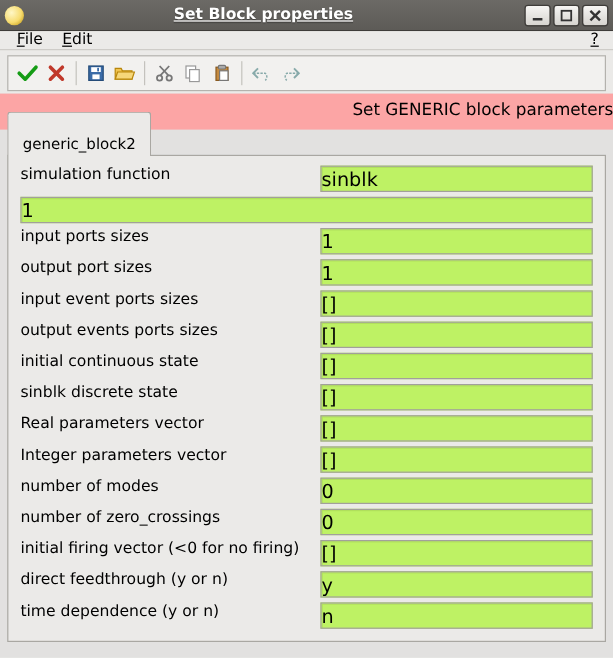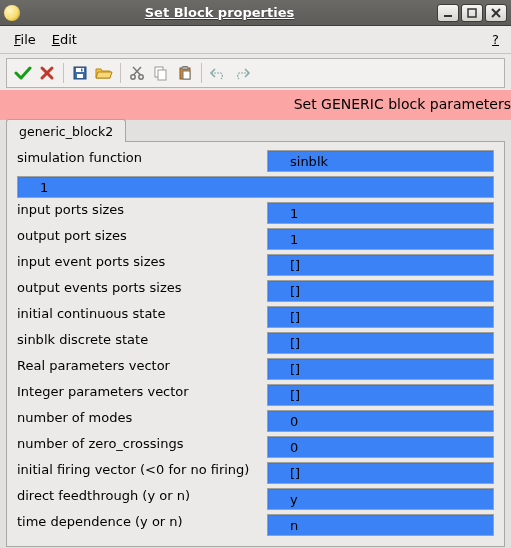--- a/index.html
+++ b/index.html
@@ -52,21 +52,21 @@
 }
 .tb-ctrl svg { width: 12px; height: 12px; }
 
 
 .menubar {
   background: #ebeae8;
   border-bottom: 1px solid #c7c5c0;
   display: flex;
   align-items: center;
   padding: 2px 6px;
-  height: 28px;
+  height: 16px;
 }
 .menubar .menu-item { padding: 2px 8px; cursor: pointer; }
 .menubar .menu-item span.ul { text-decoration: underline; }
 .menubar .spacer { flex: 1; }
 .menubar .help-q { padding: 2px 6px; text-decoration: underline; cursor: help; }
 
 
 .toolbar-wrap {
   padding: 4px 6px 2px 6px;
   background: #ebeae8;
@@ -112,21 +112,21 @@
   height:22px;
   position:relative;
   z-index:2;
 }
 .tab {
   border: 1px solid #a9a7a2;
   border-bottom: none;
   border-top-left-radius: 3px;
   border-top-right-radius: 3px;
   background: #efeeec;
-  padding: 4px 12px 3px 12px;
+  padding: 18px 12px 3px 12px;
   font-size: 12.5px;
   cursor:pointer;
 }
 .tab.active {
   background:#ebeae8;
 }
 .tab-panel {
   border: 1px solid #a9a7a2;
   background: #ebeae8;
   padding: 8px 10px 6px 10px;
@@ -140,25 +140,25 @@
   margin-bottom: 4px;
   min-height: 22px;
 }
 .form-row label {
   flex: 0 0 250px;
   font-size: 13px;
 }
 .form-row input[type="text"] {
   flex: 1;
   border: 1px solid #a2a09b;
-  background: #3b82f6;
+  background: #bef264;
   box-shadow: inset 1px 1px 0 rgba(0,0,0,.07);
   height: 22px;
-  padding: 0 22px;
-  font-size: 13px;
+  padding: 0 0;
+  font-size: 16px;
   font-family: inherit;
 }
 </style>
 </head>
 <body>
 
 <div class="titlebar">
   <div class="tb-icon"></div>
   <div class="tb-title">Set Block properties</div>
   <div class="tb-ctrl">

